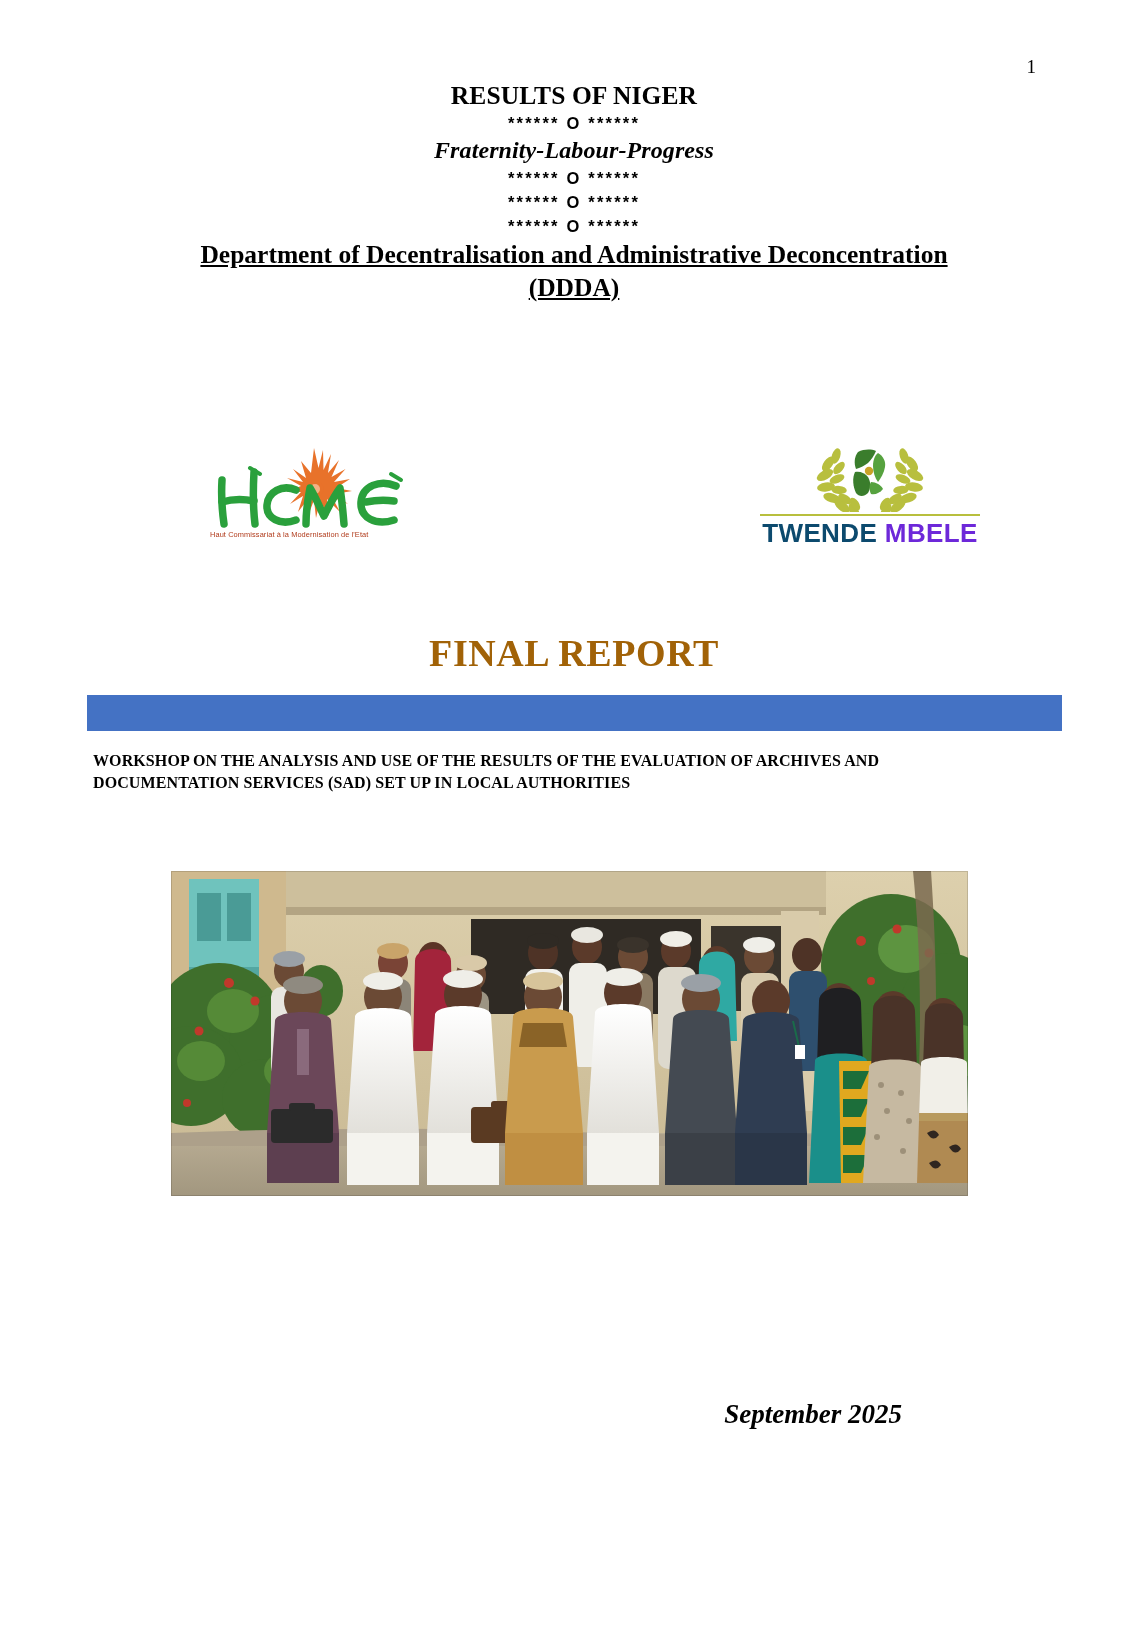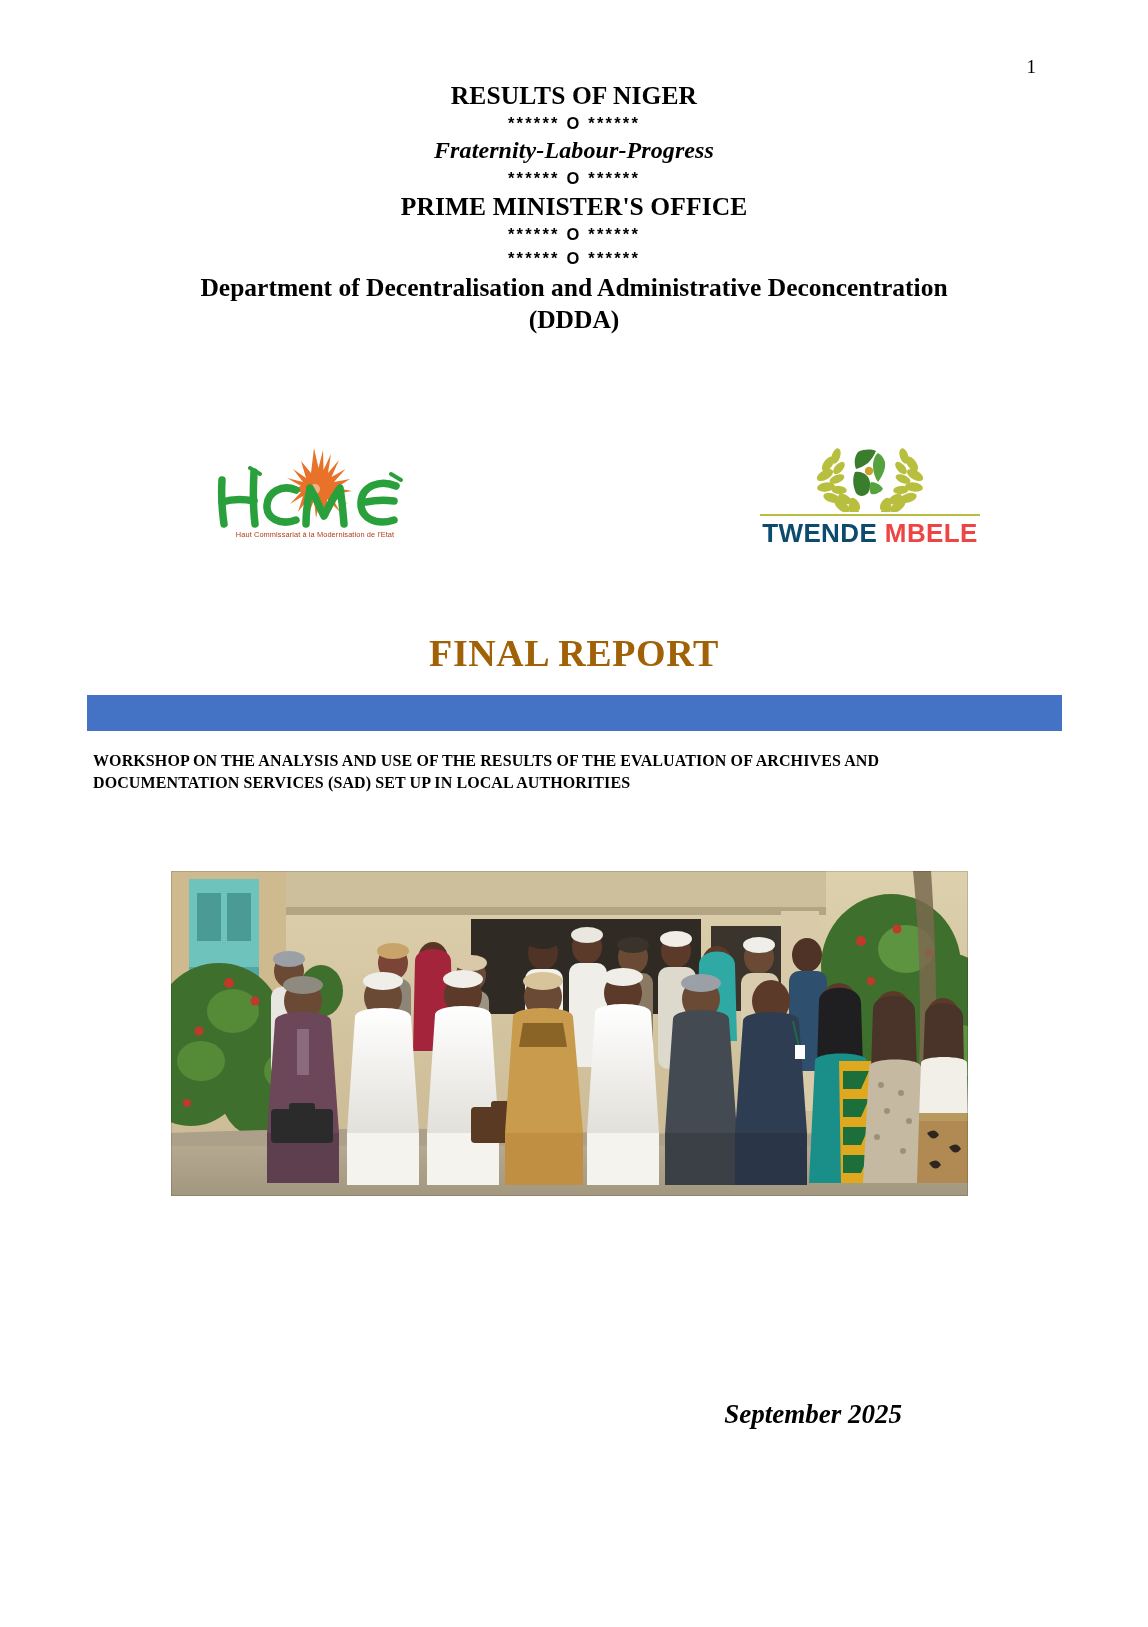--- a/index.html
+++ b/index.html
@@ -49,20 +49,21 @@
   }
   .mh-line.italic {
     font-style: italic;
     font-size: 24px;
   }
   .mh-dept {
     font-weight: bold;
     font-size: 25.5px;
     line-height: 1.26;
     padding: 0 80px;
+    text-decoration: underline;
   }
   .mh-sep {
     font-weight: bold;
     font-size: 16.5px;
     letter-spacing: 2.2px;
     line-height: 1.35;
     margin: 1px 0 2px 0;
     font-family: "Liberation Sans", "DejaVu Sans", sans-serif;
   }
 
@@ -87,21 +88,20 @@
     left: 0;
     top: 0;
     width: 210px;
     height: 88px;
   }
   .logo-hcme .hcme-tagline {
     position: absolute;
     left: 0;
     top: 86px;
     width: 210px;
-    text-align: center;
     font-family: "Liberation Sans", "DejaVu Sans", sans-serif;
     font-size: 7.4px;
     color: #b03a1a;
     letter-spacing: 0.1px;
     white-space: nowrap;
   }
 
   .logo-twende {
     position: absolute;
     right: 78px;
@@ -131,21 +131,21 @@
     top: 80px;
     width: 220px;
     text-align: center;
     font-family: "Liberation Sans", "DejaVu Sans", sans-serif;
     font-weight: bold;
     font-size: 26px;
     letter-spacing: 0.4px;
     white-space: nowrap;
   }
   .tw-a { color: #0c4a6e; }
-  .tw-b { color: #ef4444; }
+  .tw-b { color: #6d28d9; }
 
   
   .final-report {
     position: absolute;
     top: 633px;
     left: 90px;
     width: 968px;
     text-align: center;
     color: #a16207;
     font-weight: bold;
@@ -206,21 +206,20 @@
 
 <div class="page">
 
   <div class="page-number">1</div>
 
   <div class="masthead">
     <div class="mh-line">RESULTS OF NIGER</div>
     <div class="mh-sep">****** O ******</div>
     <div class="mh-line italic">Fraternity-Labour-Progress</div>
     <div class="mh-sep">****** O ******</div>
-    <div class="mh-line">PRIME MINISTER'S OFFICE</div>
     <div class="mh-sep">****** O ******</div>
     <div class="mh-sep">****** O ******</div>
     <div class="mh-dept">Department of Decentralisation and Administrative Deconcentration (DDDA)</div>
   </div>
 
   <div class="logos">
 
     <div class="logo-hcme">
       <svg class="hcme-mark" viewBox="0 0 210 88">
 

